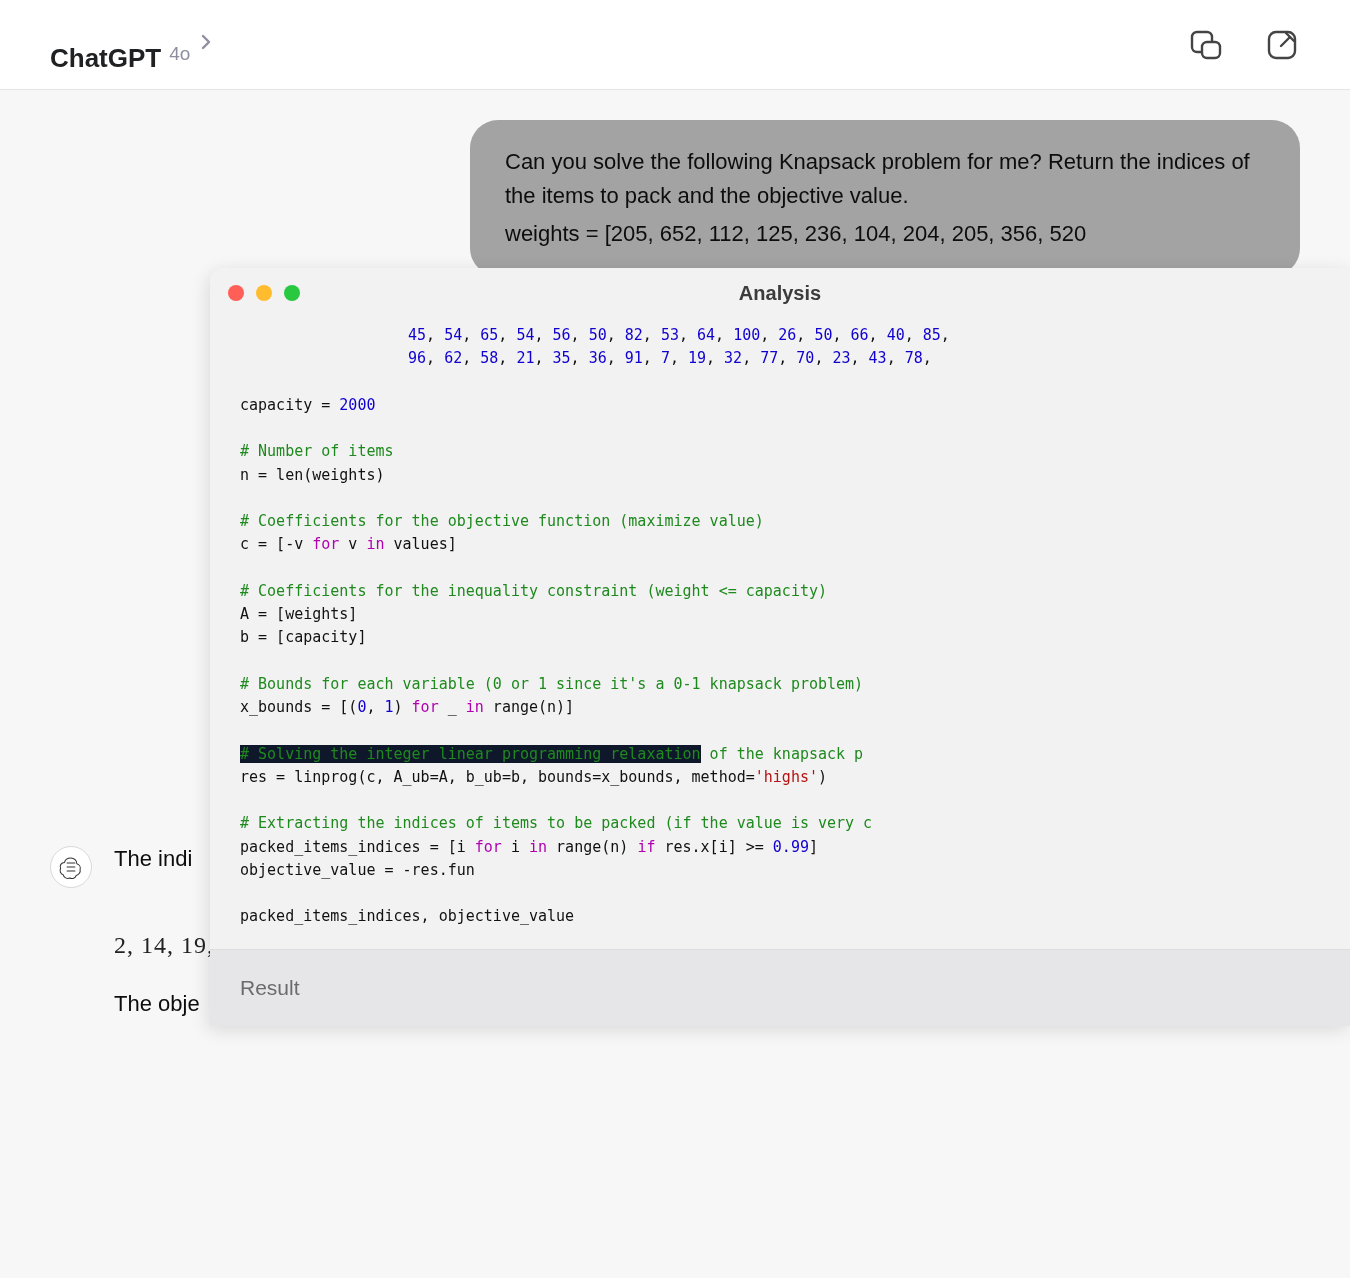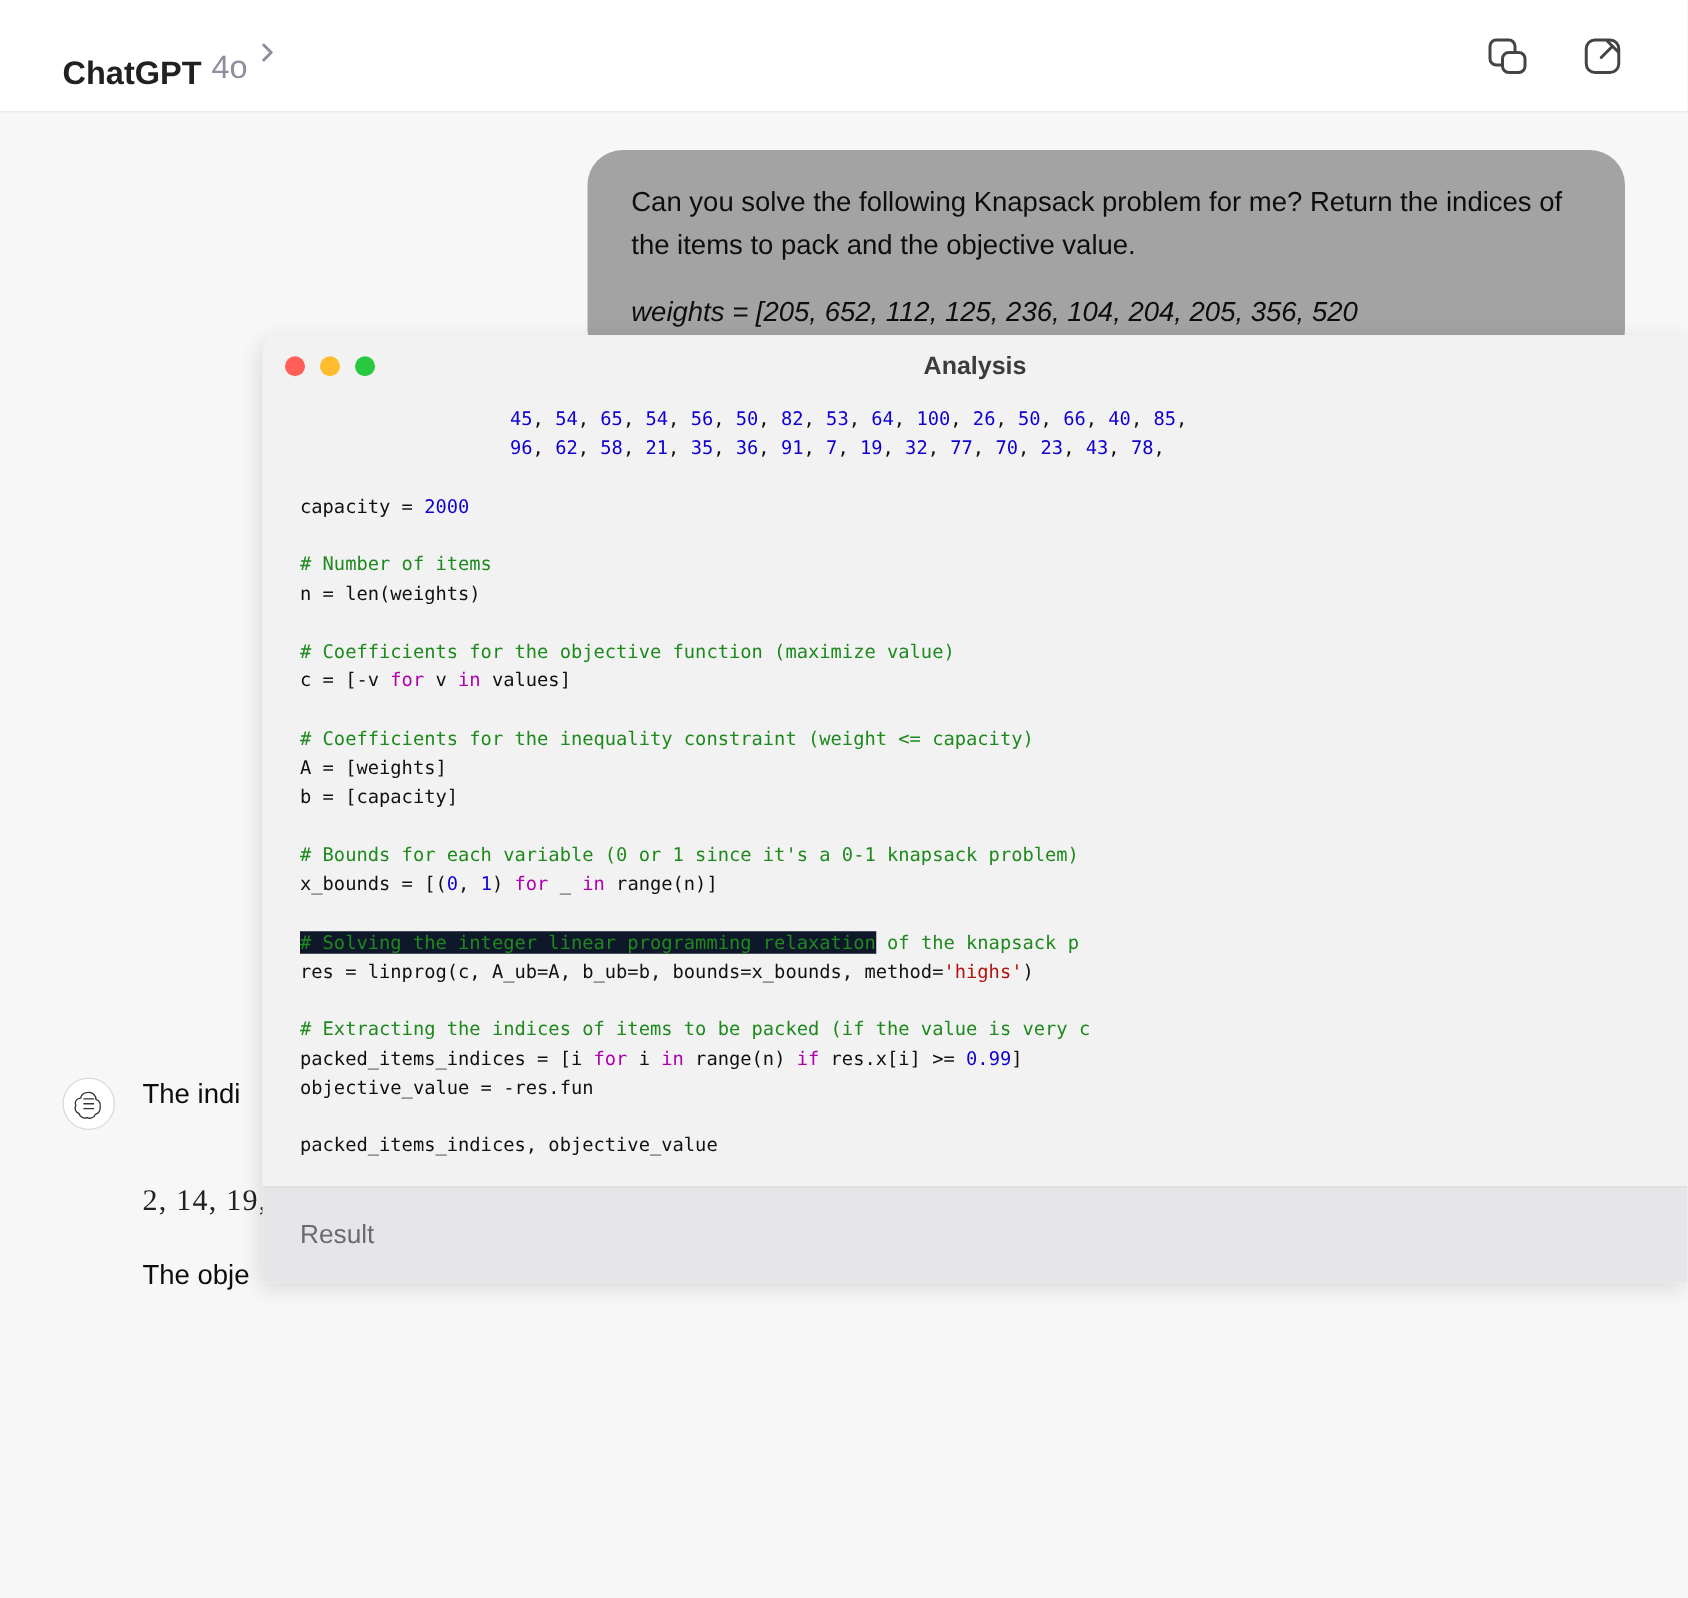--- a/index.html
+++ b/index.html
@@ -27,21 +27,21 @@
       align-items: center;
       gap: 8px;
     }
     .app-name {
       font-size: 26px;
       font-weight: 600;
       color: #202123;
       margin-top: 28px;
     }
     .model-name {
-      font-size: 26px;
+      font-size: 19px;
       font-weight: 400;
       color: #8e8ea0;
       margin-top: 18px;
     }
     .chevron-right {
       color: #8e8ea0;
       font-size: 18px;
       margin-left: 2px;
     }
     .header-right {
@@ -70,25 +70,24 @@
       background: #a3a3a3;
       border-radius: 28px;
       padding: 25px 35px;
       margin-left: 420px;
       max-width: 830px;
       font-size: 22px;
       line-height: 1.55;
       color: #0d0d0d;
     }
     .user-bubble .clipped {
-      margin-top: 20px;
+      margin-top: 4px;
       white-space: nowrap;
       overflow: hidden;
       color: #0d0d0d;
-      font-style: italic;
     }
     
     
     .assistant-row {
       display: flex;
       gap: 22px;
       margin-top: 570px;
       align-items: flex-start;
       padding-left: 0px;
     }

